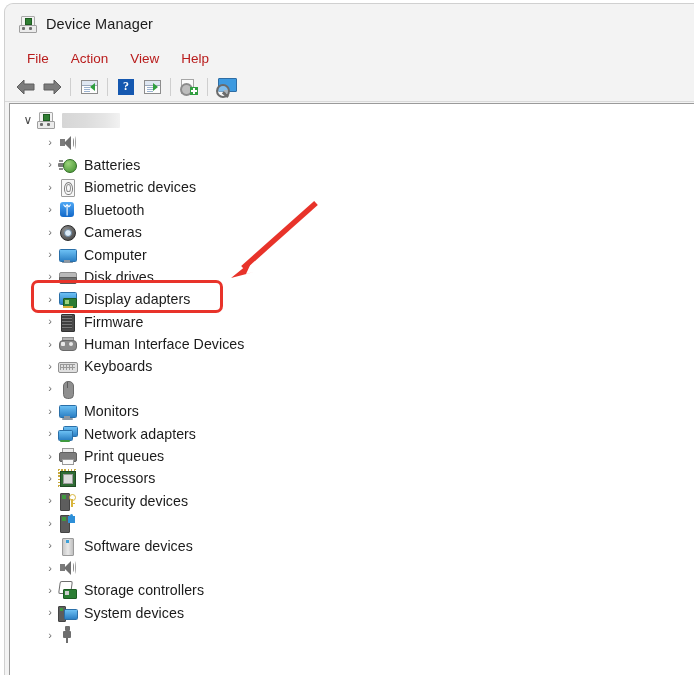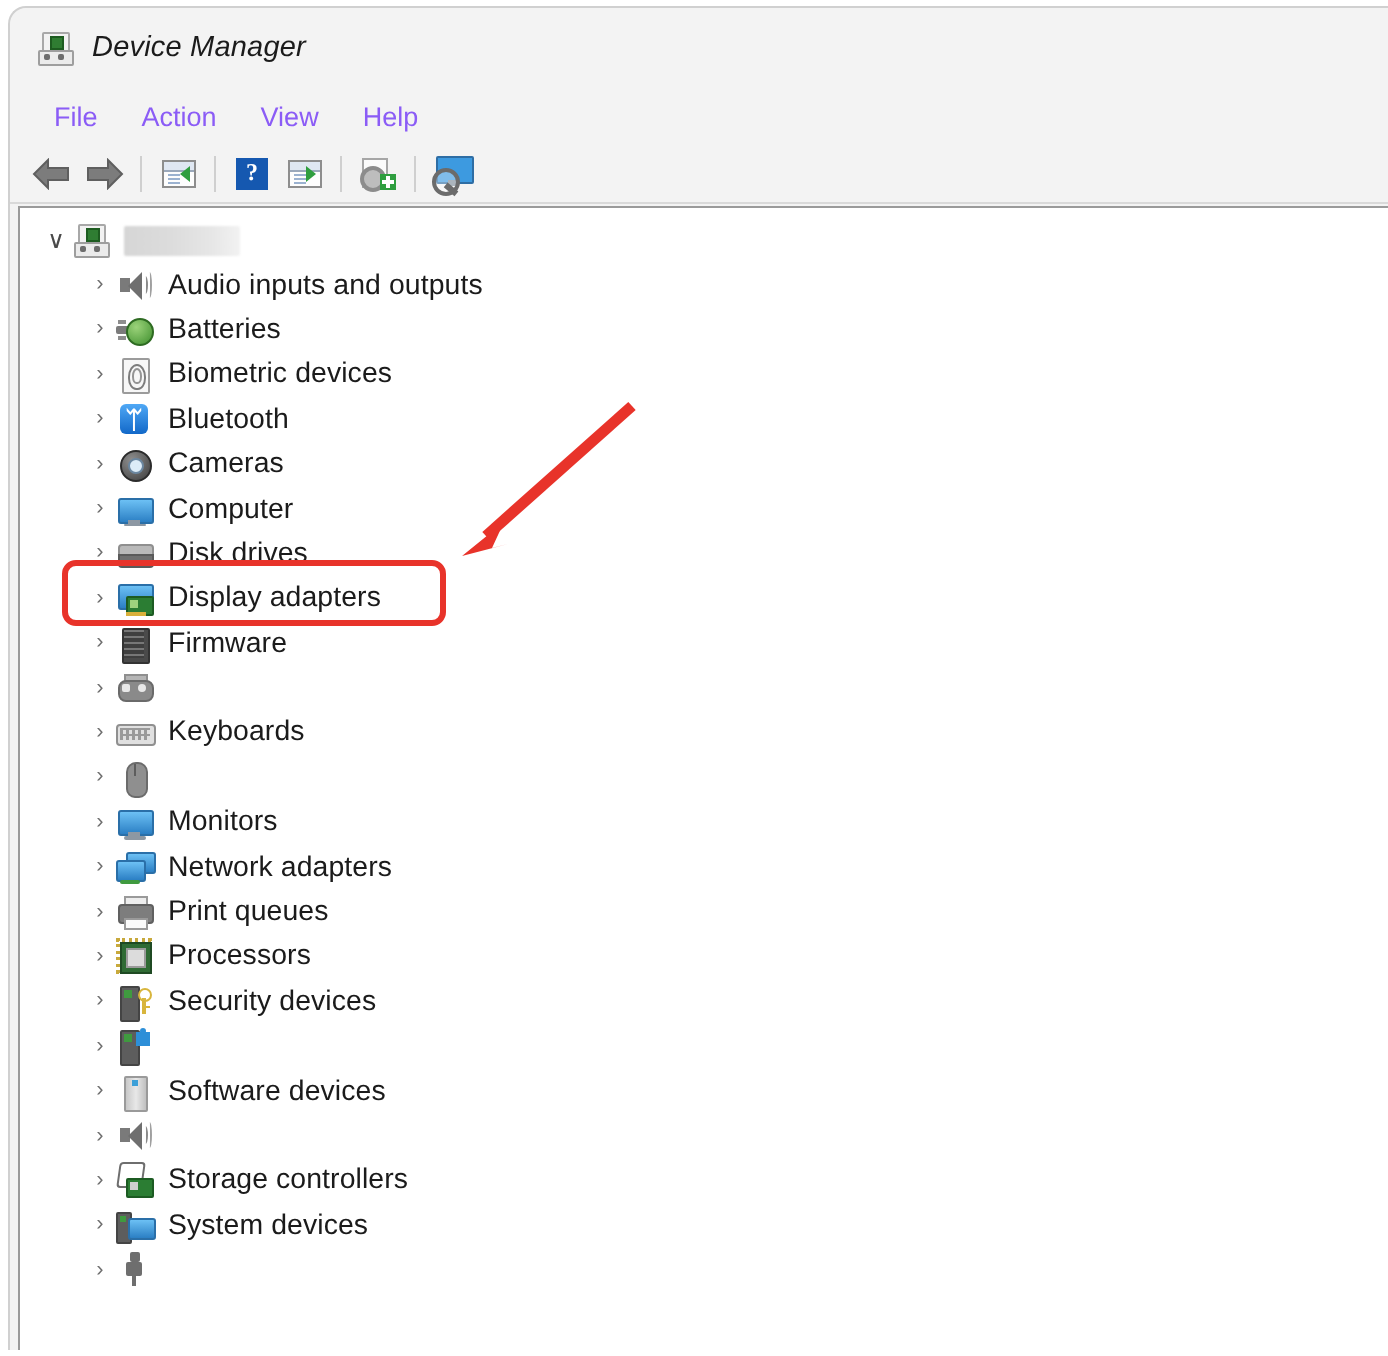--- a/index.html
+++ b/index.html
@@ -55,21 +55,20 @@
   .title-icon {
     width: 18px; height: 18px;
     position: relative;
     flex: 0 0 auto;
     margin-right: 10px;
   }
   .title-text {
     font-size: 14.5px;
     color: #1b1b1b;
     letter-spacing: .1px;
-    font-style: italic;
   }
 
   
   .dmicon { position:relative; width:18px; height:18px; }
   .dmicon .body {
     position:absolute; left:3px; top:1px; width:12px; height:9px;
     background:#f2f2f2; border:1px solid #a8a8a8; border-radius:1px;
   }
   .dmicon .chip {
     position:absolute; left:6.5px; top:2.5px; width:5px; height:5px;
@@ -93,21 +92,21 @@
     width: 700px;
     height: 28px;
     background: #f3f3f3;
     display: flex;
     align-items: center;
     padding-left: 13px;
     box-sizing: border-box;
   }
   .menu-item {
     font-size: 13.5px;
-    color: #8b5cf6;
+    color: #b91c1c;
     padding: 3px 9px;
     margin-right: 4px;
     cursor: default;
     border-radius: 3px;
   }
 
   
   .toolbar {
     position: absolute;
     left: 0; top: 68px;
@@ -501,21 +500,20 @@
         </div>
 
         <div class="node child">
           <span class="chev">›</span>
           <span class="ico">
             <span class="spk-body"></span>
               <span class="spk-cone"></span>
               <span class="spk-w1"></span>
               <span class="spk-w2"></span>
           </span>
-          <span class="lbl">Audio inputs and outputs</span>
         </div>
 
         <div class="node child">
           <span class="chev">›</span>
           <span class="ico">
             <span class="bat-n1"></span>
               <span class="bat-n2"></span>
               <span class="bat-p"></span>
               <span class="bat-c"></span>
           </span>
@@ -590,20 +588,21 @@
         </div>
 
         <div class="node child">
           <span class="chev">›</span>
           <span class="ico">
             <span class="hid-t"></span>
               <span class="hid-b"></span>
               <span class="hid-l"></span>
               <span class="hid-r"></span>
           </span>
+          <span class="lbl">Human Interface Devices</span>
         </div>
 
         <div class="node child">
           <span class="chev">›</span>
           <span class="ico">
             <span class="kb-b"></span>
               <span class="kb-k"></span>
           </span>
           <span class="lbl">Keyboards</span>
         </div>

